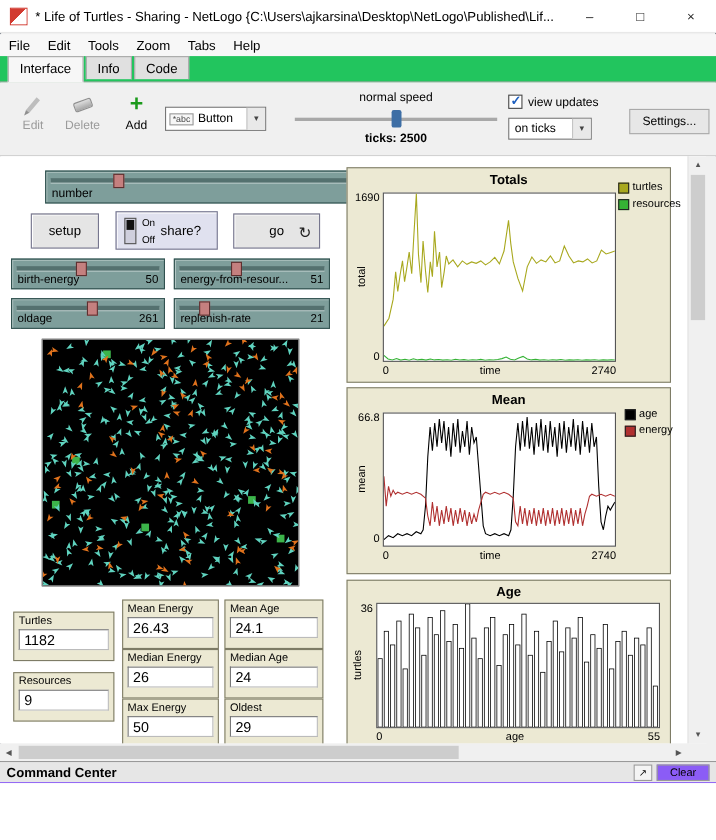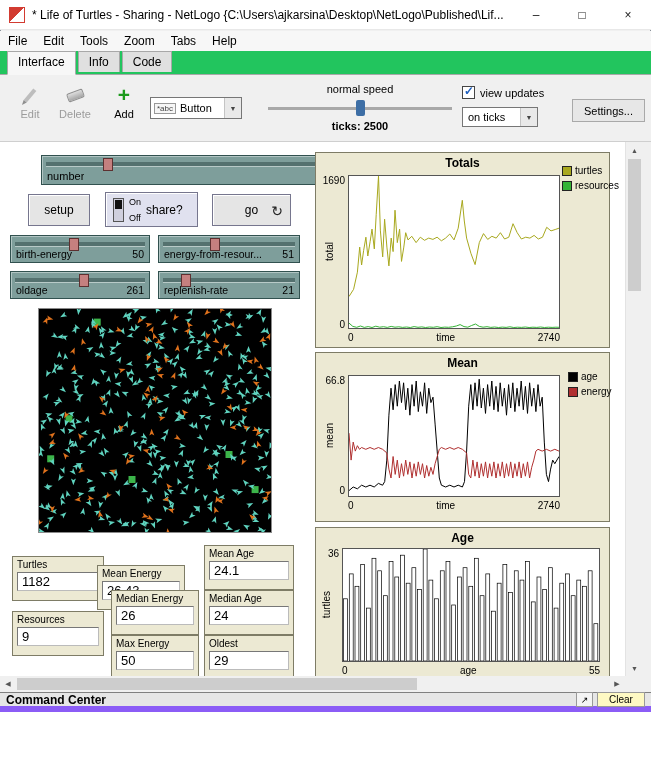--- a/index.html
+++ b/index.html
@@ -88,21 +88,21 @@
 
   
   .nl-view{position:absolute;left:38px;top:166px;width:234px;height:225px;background:#000;border:1px solid #8a8a8a;}
 
   
   .nl-monitor{position:absolute;background:#ece9d3;border:1px solid #7e7c66;padding:2px 4px;}
   .m-label{font-size:10px;white-space:nowrap;overflow:hidden;}
   .m-value{margin-top:2px;background:#fff;border:1px solid #bbb;border-top-color:#777;border-left-color:#777;height:19px;font-size:13px;line-height:17px;padding-left:4px;}
   #mon-turtles{left:12px;top:414px;width:92px;height:45px;}
   #mon-resources{left:12px;top:469px;width:92px;height:45px;}
-  #mon-mean-energy{left:97px;top:403px;width:88px;height:45px;margin-top:20px;}
+  #mon-mean-energy{left:111px;top:403px;width:88px;height:45px;}
   #mon-mean-age{left:204px;top:403px;width:90px;height:45px;}
   #mon-median-energy{left:111px;top:448px;width:88px;height:45px;}
   #mon-median-age{left:204px;top:448px;width:90px;height:45px;}
   #mon-max-energy{left:111px;top:493px;width:88px;height:45px;}
   #mon-oldest{left:204px;top:493px;width:90px;height:45px;}
 
   
   .nl-plot{position:absolute;background:#ece9d3;border:1px solid #7e7c66;}
   #plot-totals{left:315px;top:10px;width:295px;height:196px;}
   #plot-mean{left:315px;top:210px;width:295px;height:170px;}
@@ -127,24 +127,24 @@
   #plot-mean .plot-ylabel{left:-17px;top:77px;}
   #plot-age .plot-ylabel{left:-20px;top:71px;}
   .plot-legend{position:absolute;}
   #plot-totals .plot-legend{left:246px;top:12px;}
   #plot-mean .plot-legend{left:252px;top:18px;}
   .legend-item{display:flex;align-items:center;gap:3px;font-size:10px;margin-bottom:4px;white-space:nowrap;}
   .legend-swatch{width:10px;height:10px;border:1px solid #222;display:inline-block;flex:0 0 auto;}
 
   
   .cc{position:absolute;top:692px;left:0;width:651px;height:72px;background:#fff;border-top:1px solid #808080;}
-  .cc-header{position:absolute;top:0;left:0;width:100%;height:19px;background:#e6e6e6;border-bottom:6px solid #8b5cf6;display:flex;align-items:center;}
+  .cc-header{position:absolute;top:0;left:0;width:100%;height:19px;background:#e6e6e6;border-bottom:1px solid #8b5cf6;display:flex;align-items:center;}
   .cc-title{font-size:12px;font-weight:bold;margin-left:6px;flex:1;}
   .cc-expand{width:17px;height:15px;border:1px solid #999;background:#f4f4f4;font-size:9px;display:flex;align-items:center;justify-content:center;margin-right:4px;}
-  .cc-clear{width:48px;height:15px;border:1px solid #999;background:#fef9c3;font-size:10px;display:flex;align-items:center;justify-content:center;margin-right:6px;}
+  .cc-clear{width:48px;height:15px;border:1px solid #999;background:#8b5cf6;font-size:10px;display:flex;align-items:center;justify-content:center;margin-right:6px;}
   .cc-output{position:absolute;top:19px;left:0;width:100%;height:34px;background:#fff;}
   .cc-inputrow{position:absolute;top:53px;left:0;width:100%;height:19px;border-top:1px solid #c0c0c0;display:flex;align-items:center;background:#fff;}
   .cc-prompt{font-size:11px;margin:0 4px;white-space:nowrap;}
   .cc-input{flex:1;height:15px;border:1px solid #6ea3d8;font-size:11px;padding:0 2px;outline:none;font-family:"Liberation Sans",sans-serif;}
   .cc-combo{width:17px;height:18px;display:flex;align-items:center;justify-content:center;font-size:7px;color:#333;border-left:1px solid #c9c9c9;background:#f0f0f0;margin-left:2px;}
 </style>
 </head>
 <body>
 
 <div id="app">

